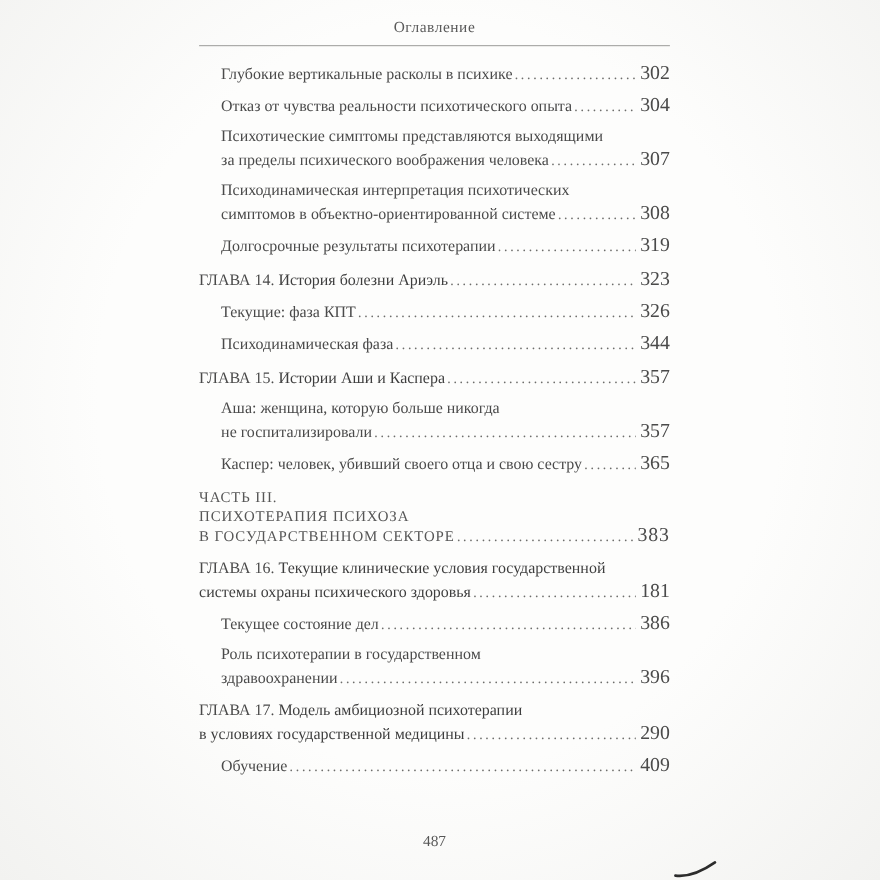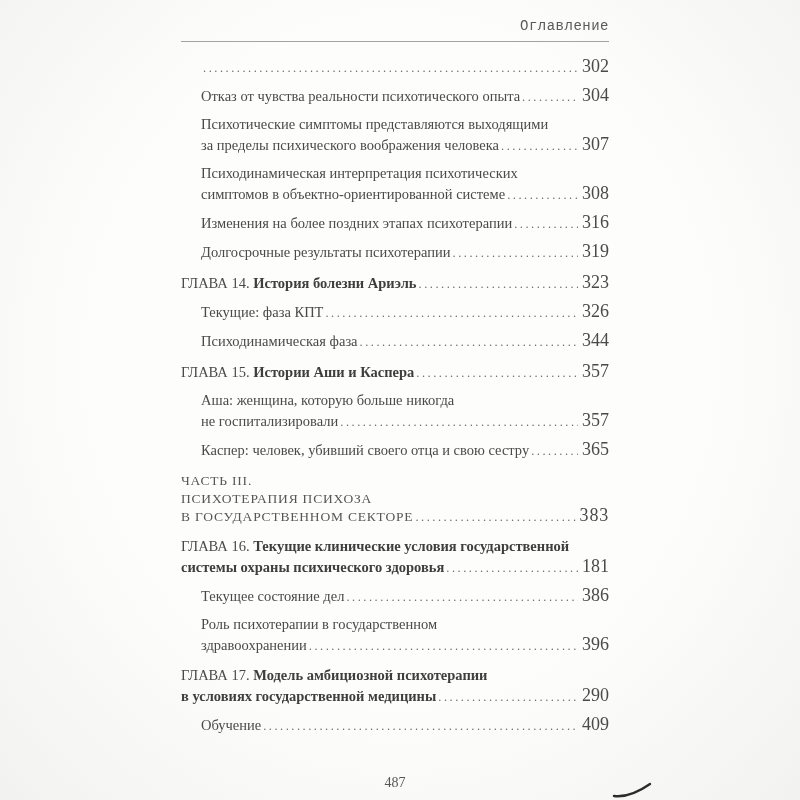--- a/index.html
+++ b/index.html
@@ -16,46 +16,45 @@
     background: radial-gradient(ellipse at 50% 45%, #fdfdfc 55%, #f2f2f0 100%);
     color: #4a4a4a;
   }
   .content {
     position: absolute;
     left: 181px;
     top: 18px;
     width: 428px;
   }
   .header-title {
-    text-align: right;
+    text-align: center;
     font-size: 14px;
     color: #5a5a5a;
     letter-spacing: 0.5px;
-    font-family: Liberation Mono, monospace;
   }
   .header-rule {
     border-bottom: 1px solid #a3a3a1;
     margin-top: 7px;
   }
   .toc { margin-top: 14px; }
 
   .entry { margin-bottom: 7px; }
   .entry.sub { padding-left: 20px; }
   .entry.chapter { margin-top: 9px; }
   .entry.part { margin-top: 11px; }
 
   .line {
     display: flex;
     align-items: baseline;
     font-size: 14.5px;
     line-height: 20px;
     color: #4a4a4a;
   }
   .line .txt { white-space: nowrap; flex: 0 0 auto; }
-  .entry.chapter .bold { font-weight: bold; color: #3e3e3e; }
+  .entry.chapter .bold { font-weight: normal; color: #3e3e3e; }
   .entry.chapter .prefix { font-weight: normal; color: #4a4a4a; }
   .entry.part .line {
     font-size: 13.5px;
     letter-spacing: 0.8px;
     color: #565656;
     line-height: 17.5px;
   }
 
   .leader {
     flex: 1 1 auto;
@@ -73,21 +72,21 @@
   .pagenum {
     flex: 0 0 auto;
     font-size: 18px;
     color: #4a4a4a;
   }
 
   .footer {
     position: absolute;
     left: 181px;
     width: 428px;
-    bottom: 9px;
+    bottom: 26px;
     text-align: center;
     font-size: 14px;
     color: #565656;
   }
   .curl {
     position: absolute;
     left: 612px;
     top: 781px;
   }
 </style>
@@ -96,20 +95,21 @@
 
 <div class="photo">
   <div class="content">
     <div class="page-header">
       <div class="header-title">Оглавление</div>
       <div class="header-rule"></div>
     </div>
     <div class="toc">
         <div class="entry sub">
           <div class="line">
+            <span class="txt">Глубокие вертикальные расколы в психике</span>
             <span class="leader"></span>
             <span class="pagenum">302</span>
           </div>
         </div>
         <div class="entry sub">
           <div class="line">
             <span class="txt">Отказ от чувства реальности психотического опыта</span>
             <span class="leader"></span>
             <span class="pagenum">304</span>
           </div>
@@ -125,27 +125,20 @@
           </div>
         </div>
         <div class="entry sub">
           <div class="line">
             <span class="txt">Психодинамическая интерпретация психотических</span>
           </div>
           <div class="line">
             <span class="txt">симптомов в объектно-ориентированной системе</span>
             <span class="leader"></span>
             <span class="pagenum">308</span>
-          </div>
-        </div>
-        <div class="entry sub">
-          <div class="line">
-            <span class="txt">Изменения на более поздних этапах психотерапии</span>
-            <span class="leader"></span>
-            <span class="pagenum">316</span>
           </div>
         </div>
         <div class="entry sub">
           <div class="line">
             <span class="txt">Долгосрочные результаты психотерапии</span>
             <span class="leader"></span>
             <span class="pagenum">319</span>
           </div>
         </div>
         <div class="entry chapter">

